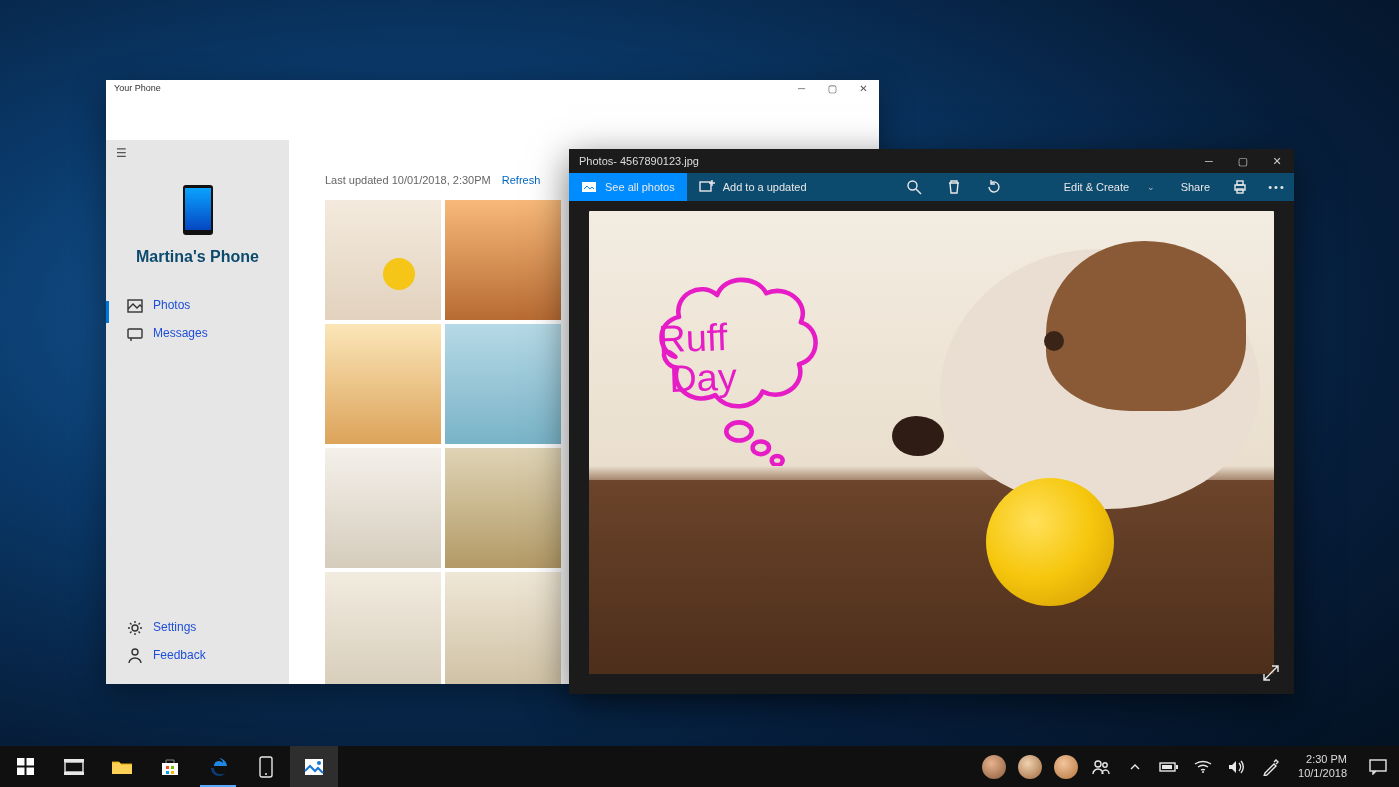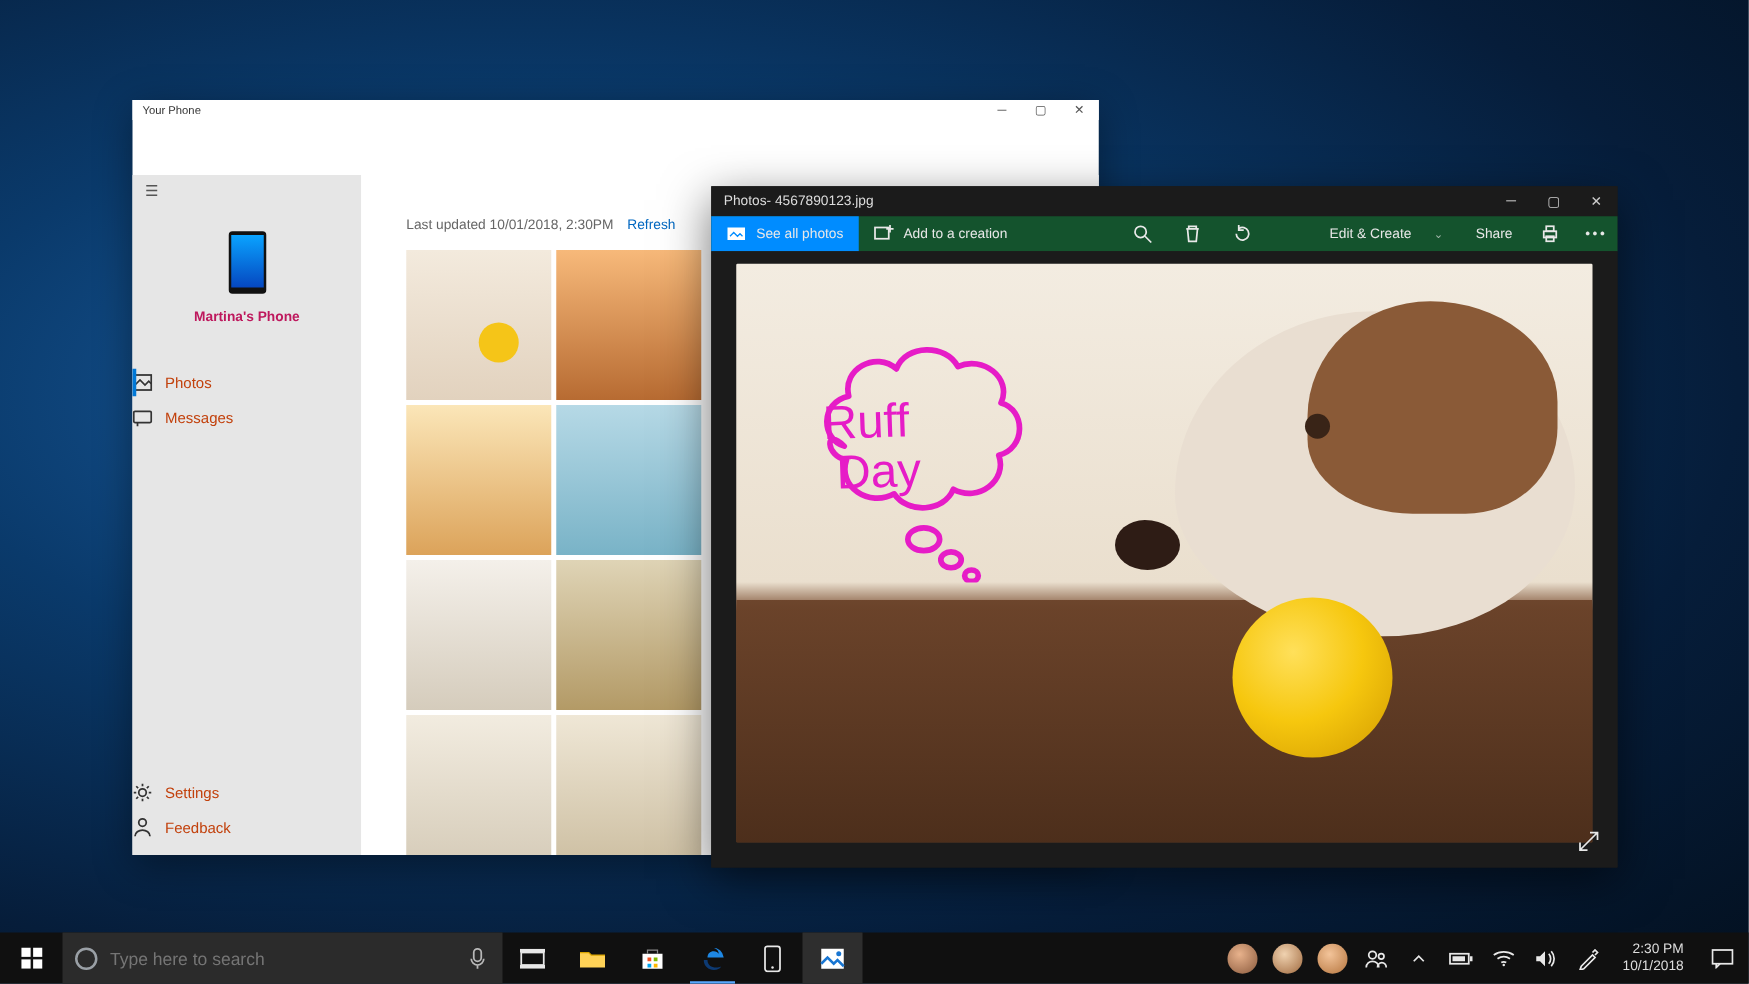--- a/index.html
+++ b/index.html
@@ -17,23 +17,23 @@
   }
   .yp-title { height: 16px; background: #fff; display: flex; align-items: center; font-size: 9px; color:#333; }
   .yp-title-text { padding-left: 8px; }
   .yp-title-btns { margin-left: auto; display: flex; }
   .yp-title-btn { width: 31px; height: 16px; display:flex;align-items:center;justify-content:center;font-size:10px;color:#555;cursor:pointer;}
   .yp-body { flex:1; display:flex; min-height:0; }
   .yp-sidebar { width: 183px; background: #e6e6e6; display:flex; flex-direction:column; }
   .yp-ham { padding:6px 10px; font-size:12px; color:#555; cursor:pointer;}
   .yp-phone-block { display:flex; flex-direction:column; align-items:center; padding-top:18px; padding-bottom:14px;}
   .yp-phone-svg { width: 34px; height: 52px; }
-  .yp-phone-name { margin-top: 12px; font-size:11px; color:#be185d; font-weight:600;}
+  .yp-phone-name { margin-top: 12px; font-size:16px; color:#0c4a6e; font-weight:600;}
   .yp-nav { margin-top: 18px; }
-  .yp-nav-item { display:flex; align-items:center; height: 28px; padding-left:0; cursor:pointer; font-size:12px; color:#c2410c; position:relative;}
+  .yp-nav-item { display:flex; height: 28px; padding-left:21px; cursor:pointer; font-size:12px; color:#1d4ed8; position:relative;}
   .yp-nav-item.selected::before { content:""; position:absolute; left:0; top:3px; bottom:3px; width:3px; background:#0078d7;}
   .yp-nav-item .ic { width:16px; height:16px; margin-right:10px; display:flex;align-items:center;justify-content:center;}
   .yp-bottom { margin-top:auto; padding-bottom:8px;}
   .yp-bottom .yp-nav-item { font-size:12px;}
 
   .yp-main { flex:1; background:#fff; padding: 30px 36px 0 36px; overflow:hidden;}
   .yp-h1 { font-size: 26px; font-weight:400; color:#222;}
   .yp-sub { font-size:11px; color:#666; margin-top:4px;}
   .yp-refresh { color:#0067c0; margin-left:8px; cursor:pointer;}
   .yp-grid { margin-top:14px; display:grid; grid-template-columns: 116px 116px; grid-auto-rows: 120px; gap:4px;}
@@ -51,21 +51,21 @@
   
   .ph-window {
     position: absolute; left: 569px; top: 149px; width: 725px; height: 545px;
     background: #1b1b1b; box-shadow: 0 10px 36px rgba(0,0,0,.55);
     display:flex; flex-direction:column;
   }
   .ph-title { height: 24px; background:#1b1b1b; display:flex; align-items:center; color:#ddd; font-size:11px;gap:11px;}
   .ph-title-text { padding-left:10px;}
   .ph-title-btns { margin-left:auto; display:flex;}
   .ph-title-btn { width:34px; height:24px; display:flex;align-items:center;justify-content:center; color:#ccc;cursor:pointer;font-size:11px;}
-  .ph-toolbar { height:28px; background:#14532d; display:flex; align-items:stretch; color:#e8e8e8; font-size:11px;}
+  .ph-toolbar { height:28px; background:#0c4a6e; display:flex; align-items:stretch; color:#e8e8e8; font-size:11px;}
   .ph-see-all { display:flex; align-items:center; background:#008cff; padding:0 12px; gap:8px; cursor:pointer;}
   .ph-see-all .ic{width:16px;height:16px;}
   .ph-tbtn { display:flex;align-items:center; padding:0 12px; gap:8px; cursor:pointer;}
   .ph-tbtn .ic{width:16px;height:16px;display:flex;align-items:center;justify-content:center;}
   .ph-spacer{flex:1;}
   .ph-iconbtn{width:40px;display:flex;align-items:center;justify-content:center;cursor:pointer;}
   .ph-iconbtn svg{width:16px;height:16px;}
   .ph-edit{display:flex;align-items:center;gap:16px;padding:0 10px;cursor:pointer;}
   .ph-edit .chev{font-size:9px;opacity:.7;margin-left:2px;}
   .ph-share{display:flex;align-items:center;gap:6px;padding:0 10px;cursor:pointer;}
@@ -220,21 +220,21 @@
       </span>
       <span>See all photos</span>
     </div>
     <div class="ph-tbtn">
       <span class="ic">
         <svg viewBox="0 0 16 16">
             <rect x="1" y="3" width="11" height="9" class="stroke-w"></rect>
             <path d="M13 1v6M10 4h6" class="stroke-w"></path>
           </svg>
       </span>
-      <span>Add to a creation</span>
+      <span>Add to a updated</span>
     </div>
     <div class="ph-spacer"></div>
     <div class="ph-iconbtn">
       <svg viewBox="0 0 16 16">
           <circle cx="6.5" cy="6.5" r="4.5" class="stroke-w"></circle>
           <path d="M10 10l5 5" class="stroke-w"></path>
         </svg>
     </div>
     <div class="ph-iconbtn">
       <svg viewBox="0 0 16 16">
@@ -308,30 +308,20 @@
 
 <div class="taskbar">
   <div class="tb-start">
     <svg width="17" height="17" viewBox="0 0 17 17">
       <rect x="0" y="0" width="7.5" height="7.5" fill="#fff"></rect>
         <rect x="9.5" y="0" width="7.5" height="7.5" fill="#fff"></rect>
       <rect x="0" y="9.5" width="7.5" height="7.5" fill="#fff"></rect>
         <rect x="9.5" y="9.5" width="7.5" height="7.5" fill="#fff"></rect>
     </svg>
   </div>
-  <div class="tb-search">
-    <div class="cortana"></div>
-    <input placeholder="Type here to search" style="">
-    <div class="tb-mic">
-      <svg width="14" height="18" viewBox="0 0 14 18">
-          <rect x="4" y="1" width="6" height="10" rx="3" class="stroke-w"></rect>
-          <path d="M2 9a5 5 0 0 0 10 0M7 14v3" class="stroke-w"></path>
-        </svg>
-    </div>
-  </div>
   <div class="tb-item">
     <svg width="20" height="16" viewBox="0 0 20 16">
         <rect x="1" y="3" width="18" height="10" class="stroke-w"></rect>
         <rect x="0" y="0" width="20" height="3" fill="#e8e8e8"></rect>
         <rect x="0" y="13" width="20" height="3" fill="#e8e8e8"></rect>
       </svg>
   </div>
   <div class="tb-item">
     <svg width="22" height="18" viewBox="0 0 22 18">
         <path d="M1 4h7l2 2h11v10H1z" fill="#ffd257"></path>

